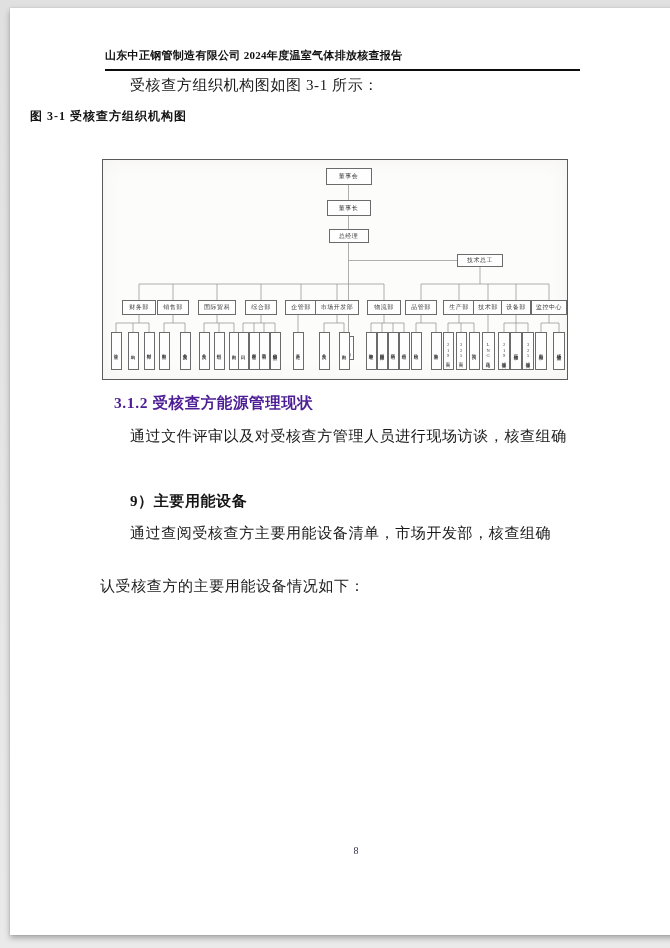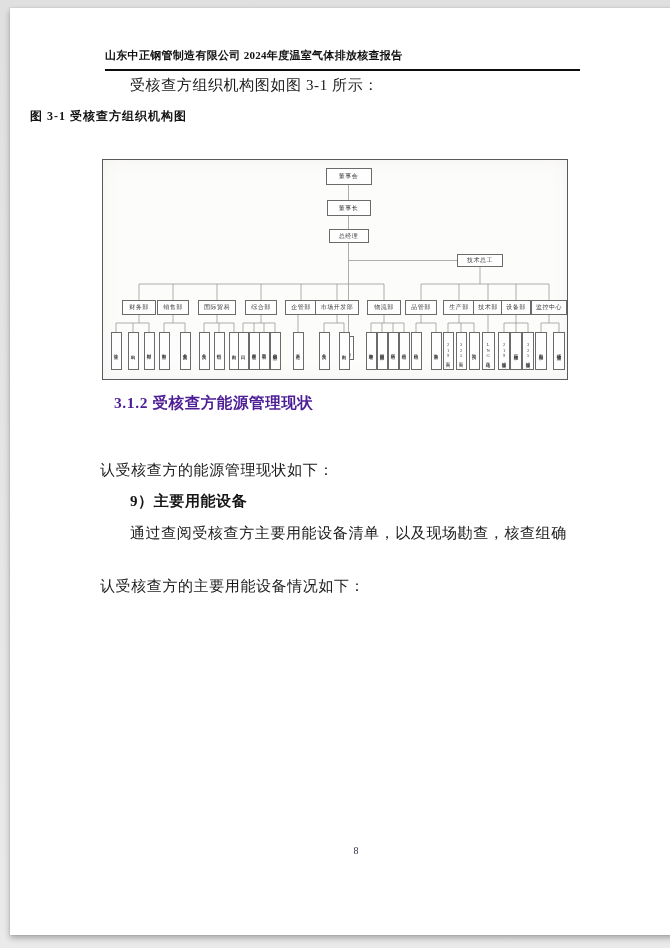--- a/index.html
+++ b/index.html
@@ -283,22 +283,22 @@
         <div class="org-box org-sub" style="left: 432px; top: 172px; width: 12px; height: 38px;">
           <span>电工钳工班</span>
         </div>
         <div class="org-box org-sub" style="left: 450px; top: 172px; width: 12px; height: 38px;">
           <span>现场监控室</span>
         </div>
       </div>
 
     <div class="section-heading">3.1.2  受核查方能源管理现状</div>
 
-    <div class="para flush" style="top:453px">认受核查方的能源管理现状如下：</div>
+    <div class="para indent" style="top:419px">通过文件评审以及对受核查方管理人员进行现场访谈，核查组确</div>
 
     <div class="sub-heading">9）主要用能设备</div>
 
-    <div class="para indent" style="top:516px">通过查阅受核查方主要用能设备清单，以及现场勘查，核查组确</div>
+    <div class="para indent" style="top:516px">通过查阅受核查方主要用能设备清单，市场开发部，核查组确</div>
     <div class="para flush" style="top:569px">认受核查方的主要用能设备情况如下：</div>
 
     <div class="page-number">8</div>
   </div>
 </div>
 
 </body></html>

